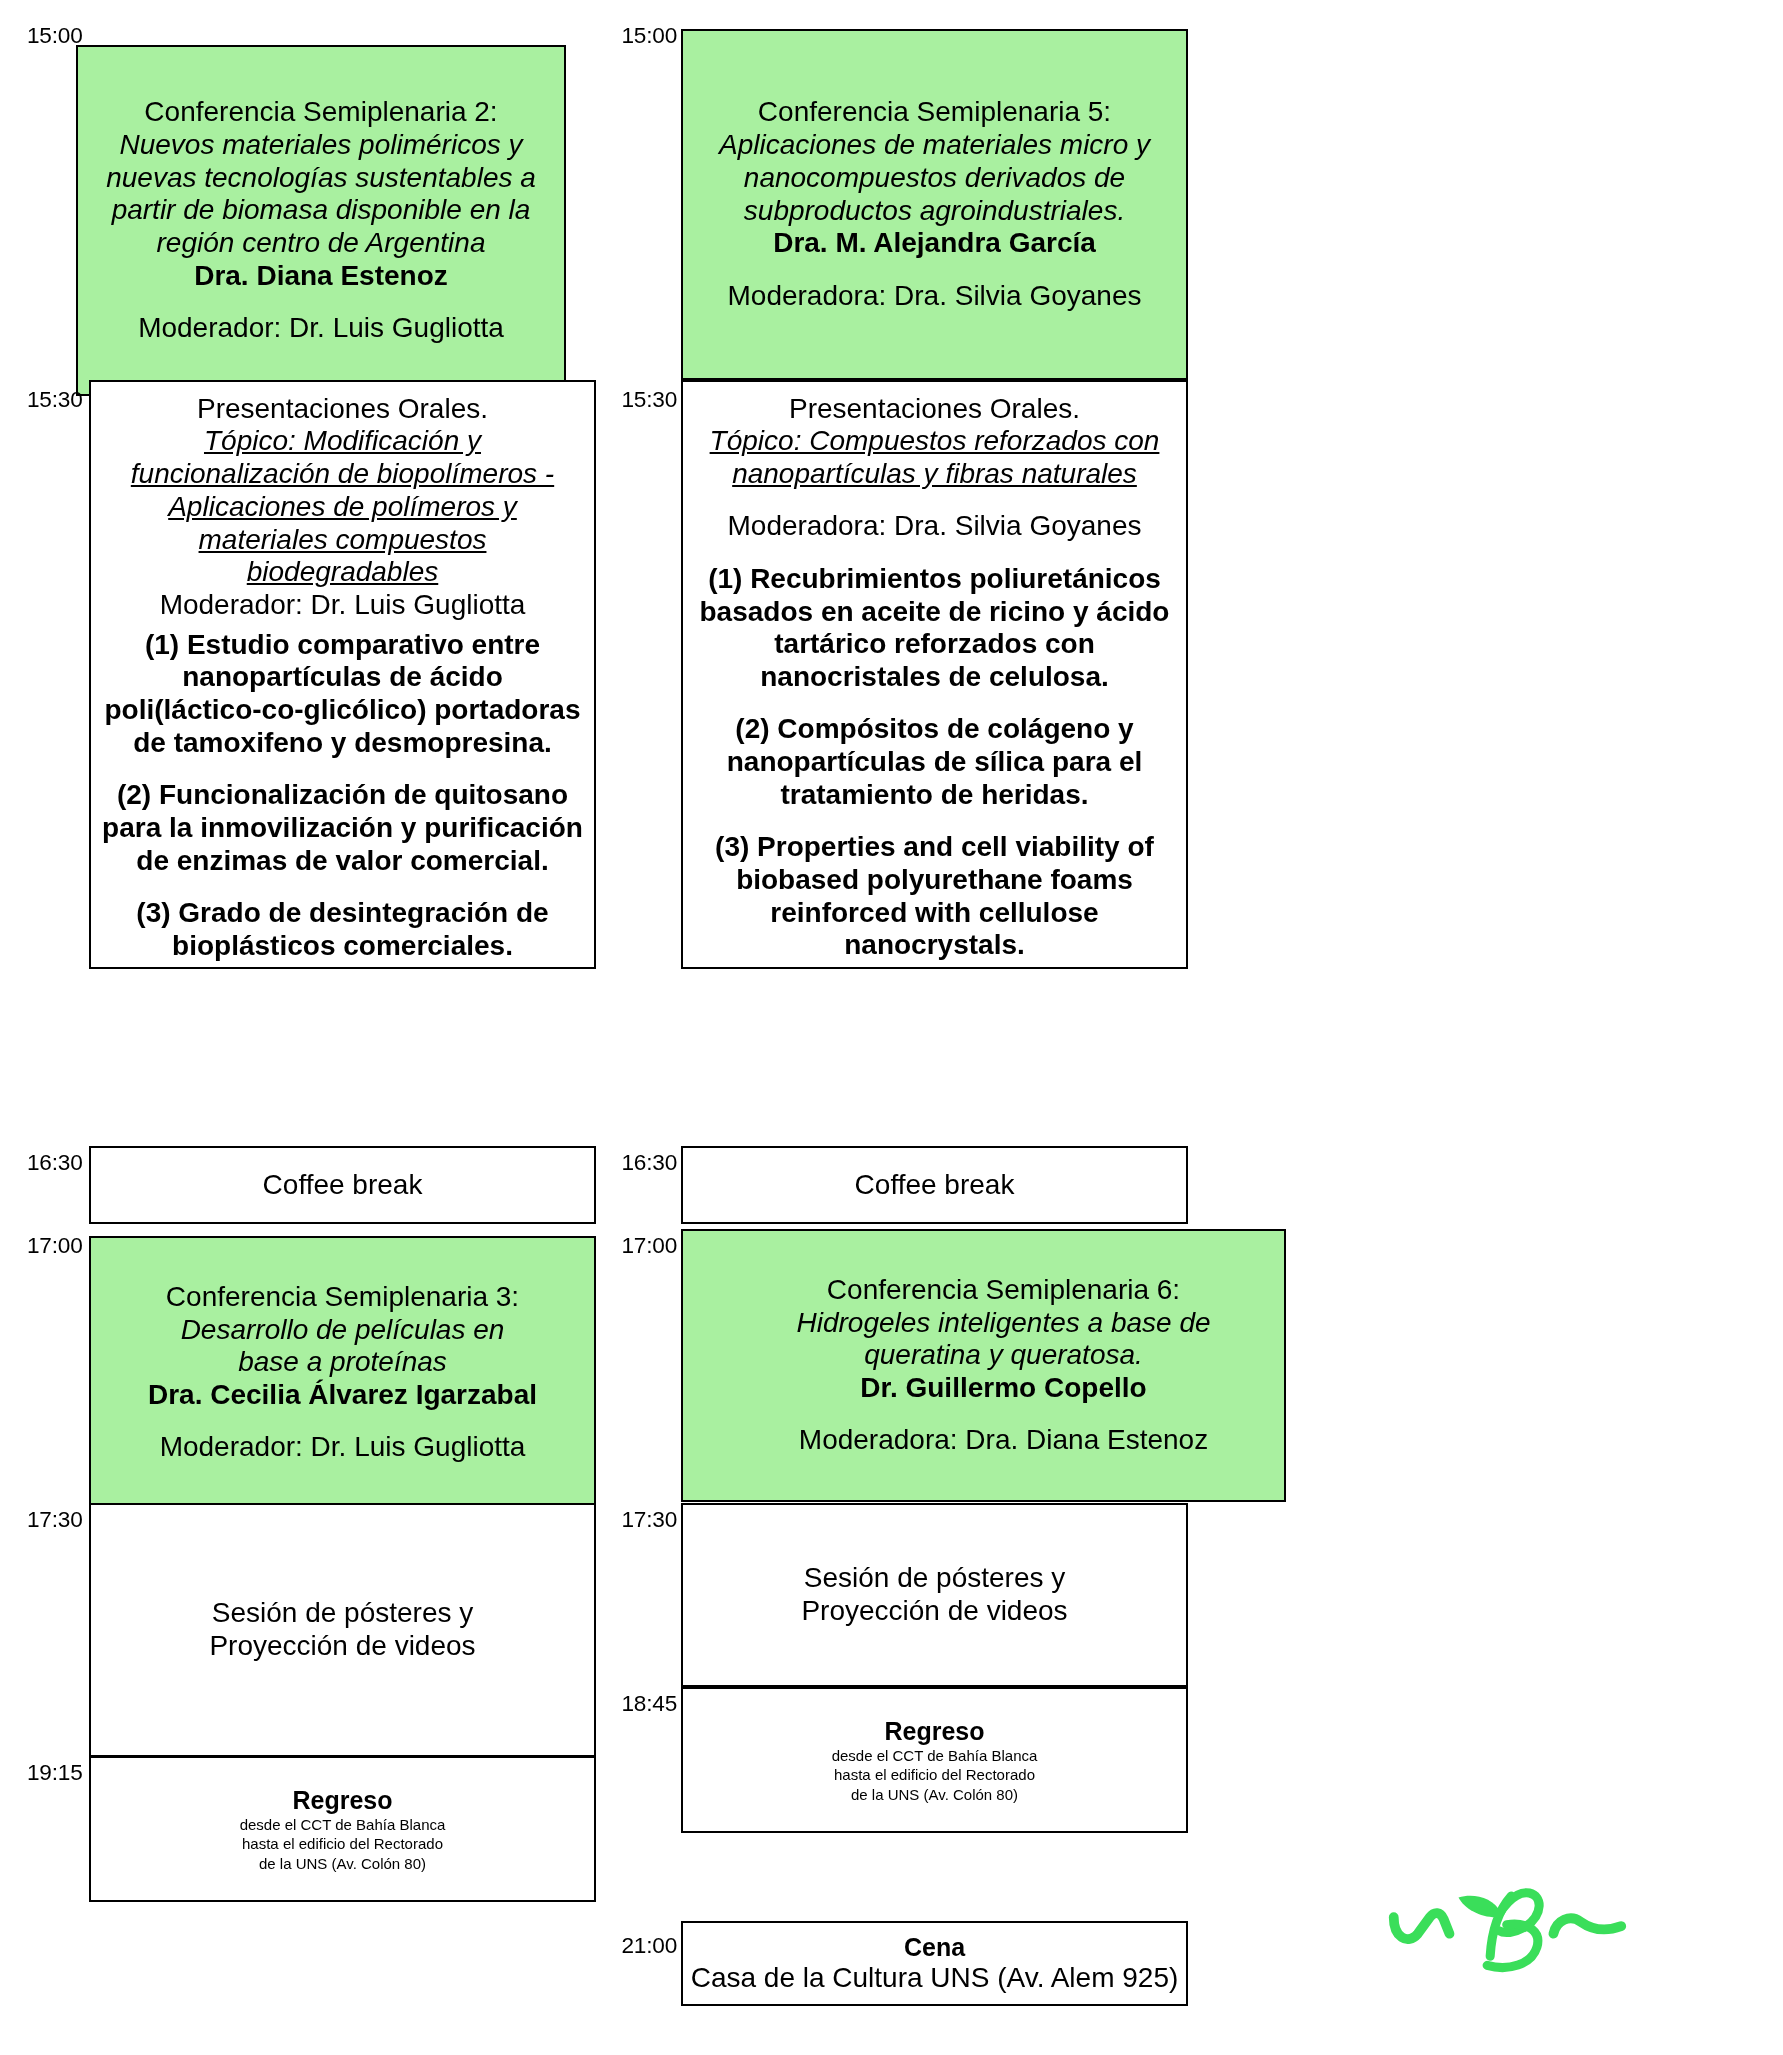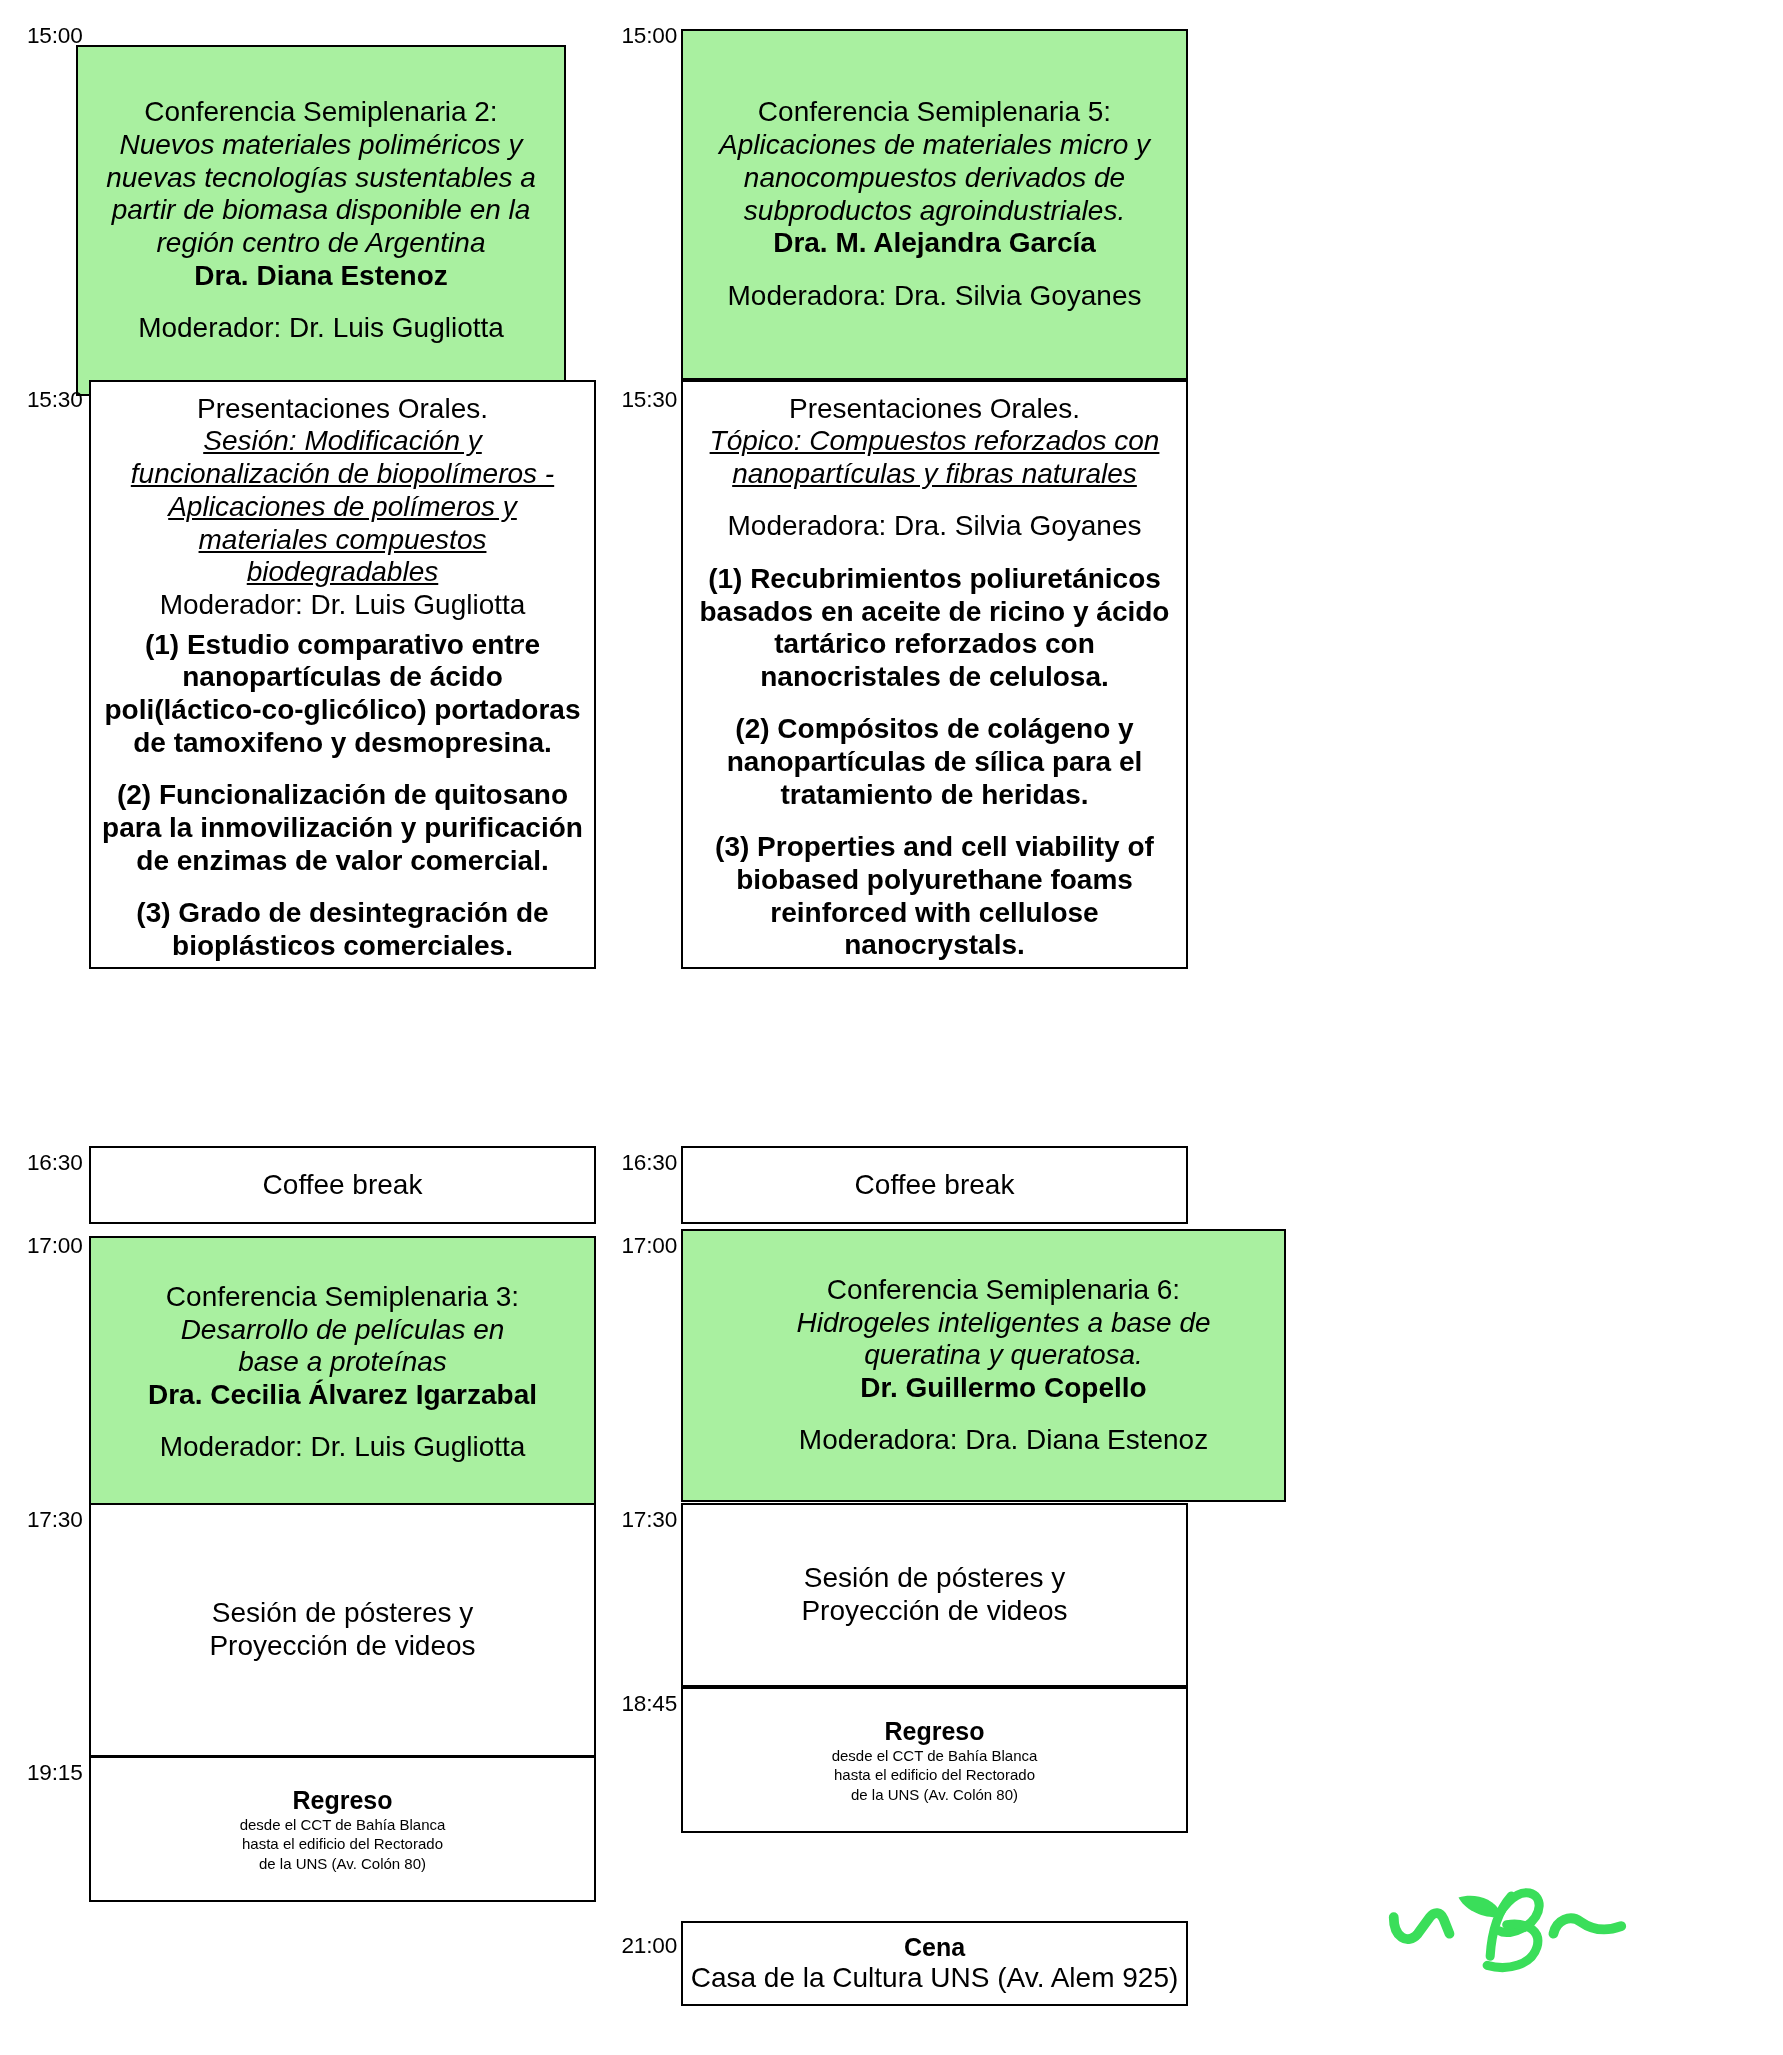--- a/index.html
+++ b/index.html
@@ -60,21 +60,21 @@
         <div class="t t-b">Dra. Diana Estenoz</div>
         <div class="gap"></div>
         <div class="t">Moderador: Dr. Luis Gugliotta</div>
       </div>
     </div>
 
     <div class="time" style="left:7.5px;top:389px;width:75px;">15:30</div>
     <div class="row" style="left:89px;top:380px;width:507px;height:589px;">
       <div class="inner" style="justify-content:flex-start;padding-top:10.6px;">
         <div class="t">Presentaciones Orales.</div>
-        <div class="t t-u">Sesión: Modificación y</div>
+        <div class="t t-u">Tópico: Modificación y</div>
         <div class="t t-u">funcionalización de biopolímeros -</div>
         <div class="t t-u">Aplicaciones de polímeros y</div>
         <div class="t t-u">materiales compuestos</div>
         <div class="t t-u">biodegradables</div>
         <div class="t">Moderador: Dr. Luis Gugliotta</div>
         <div class="gap-s"></div>
         <p class="t para">(1) Estudio comparativo entre nanopartículas de ácido poli(láctico-co-glicólico) portadoras de tamoxifeno y desmopresina.</p>
         <p class="t para">(2) Funcionalización de quitosano para la inmovilización y purificación de enzimas de valor comercial.</p>
         <p class="t para">(3) Grado de desintegración de bioplásticos comerciales.</p>
       </div>

